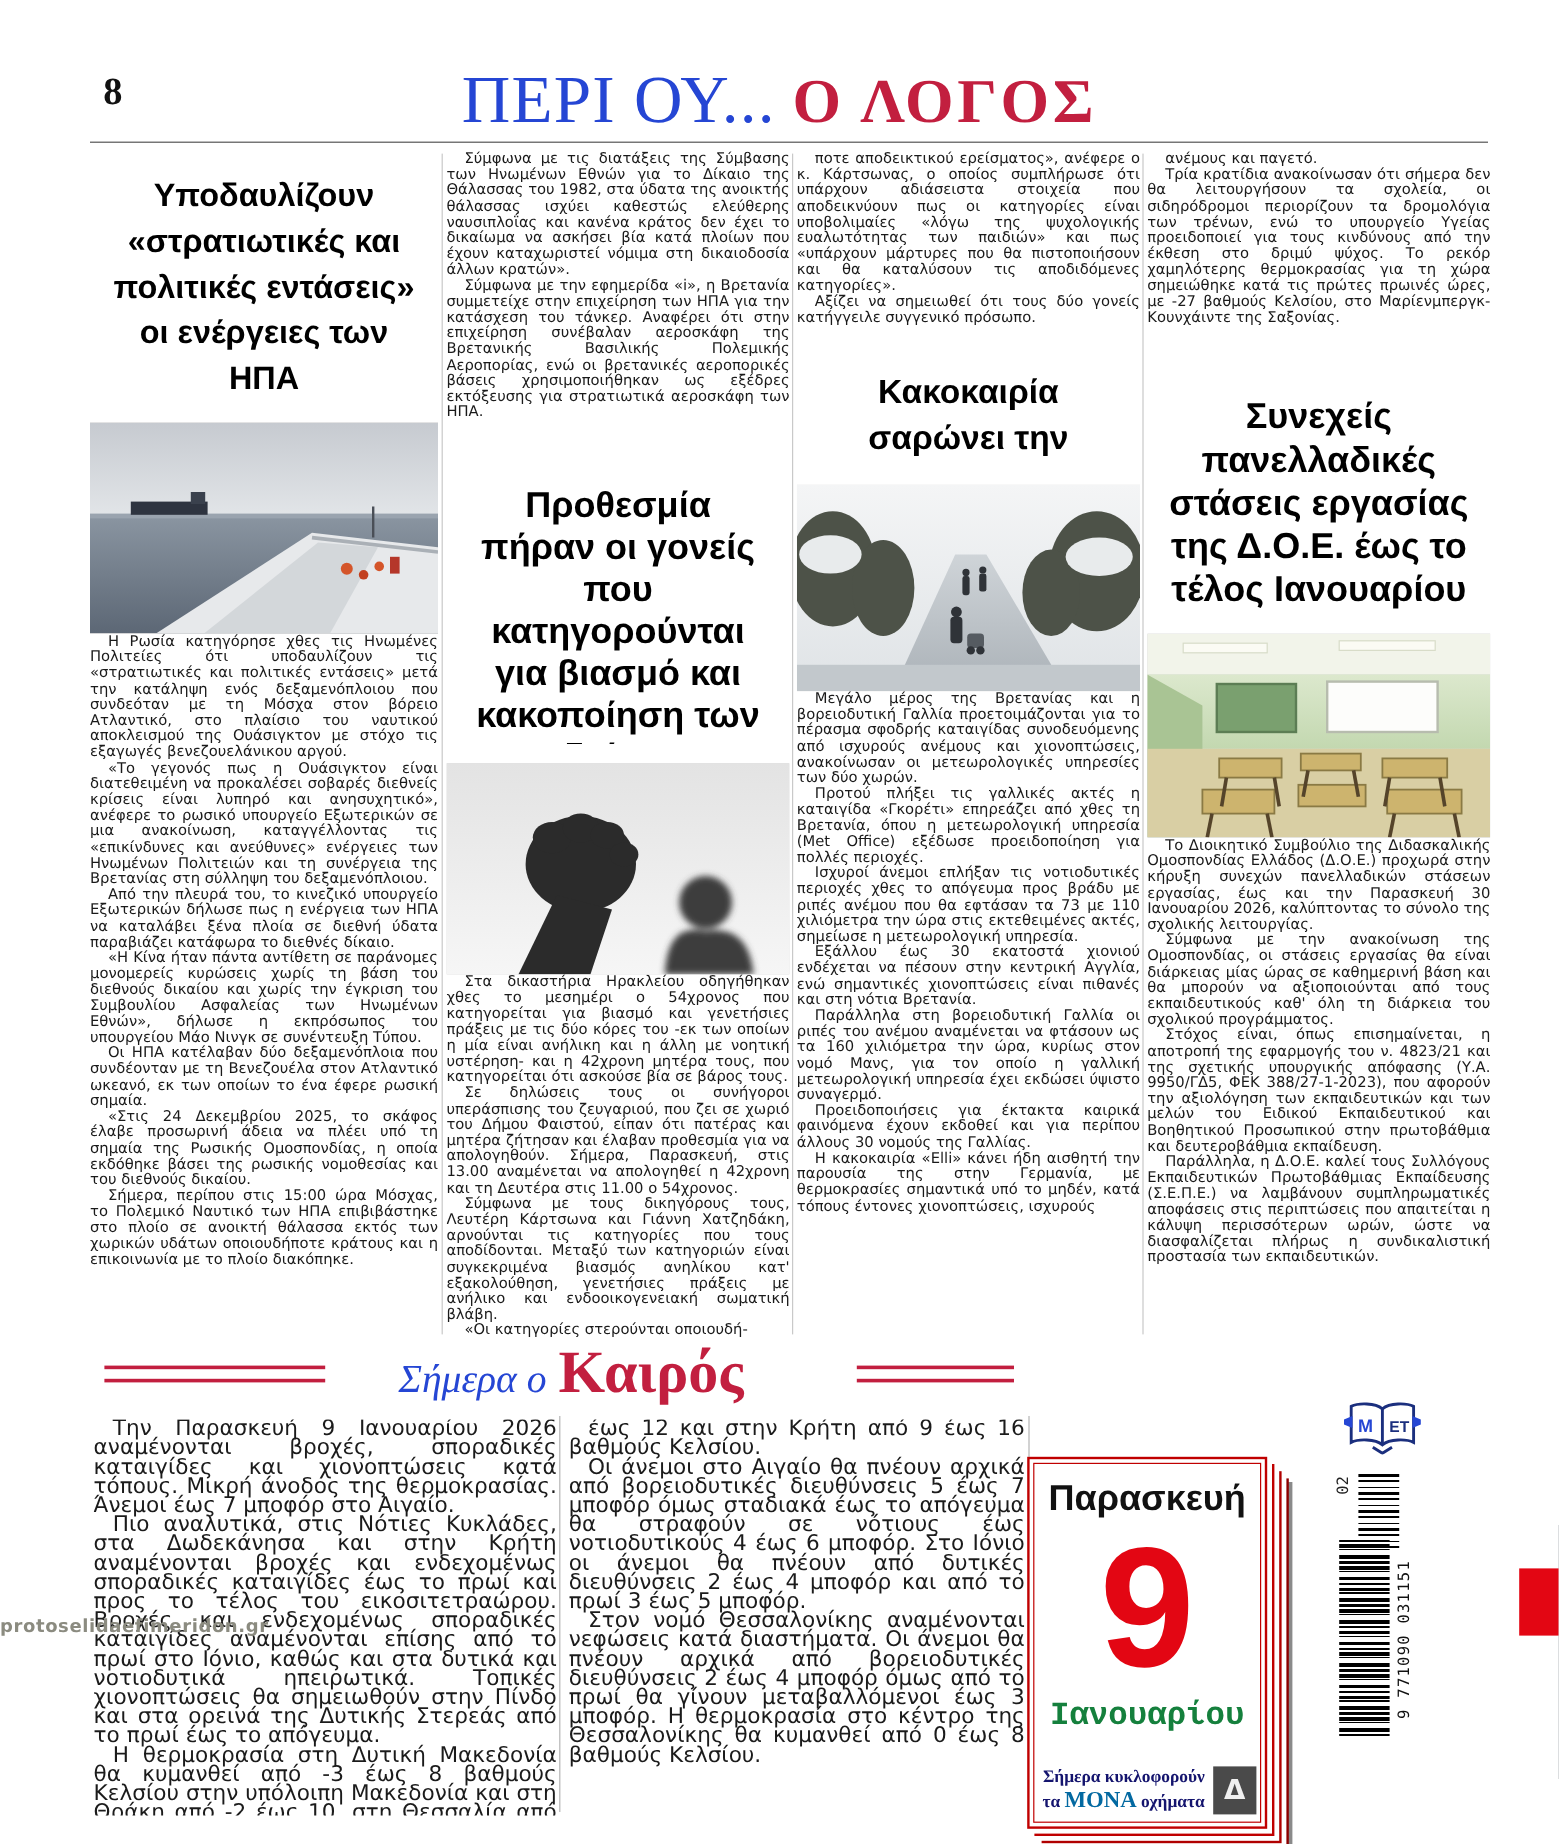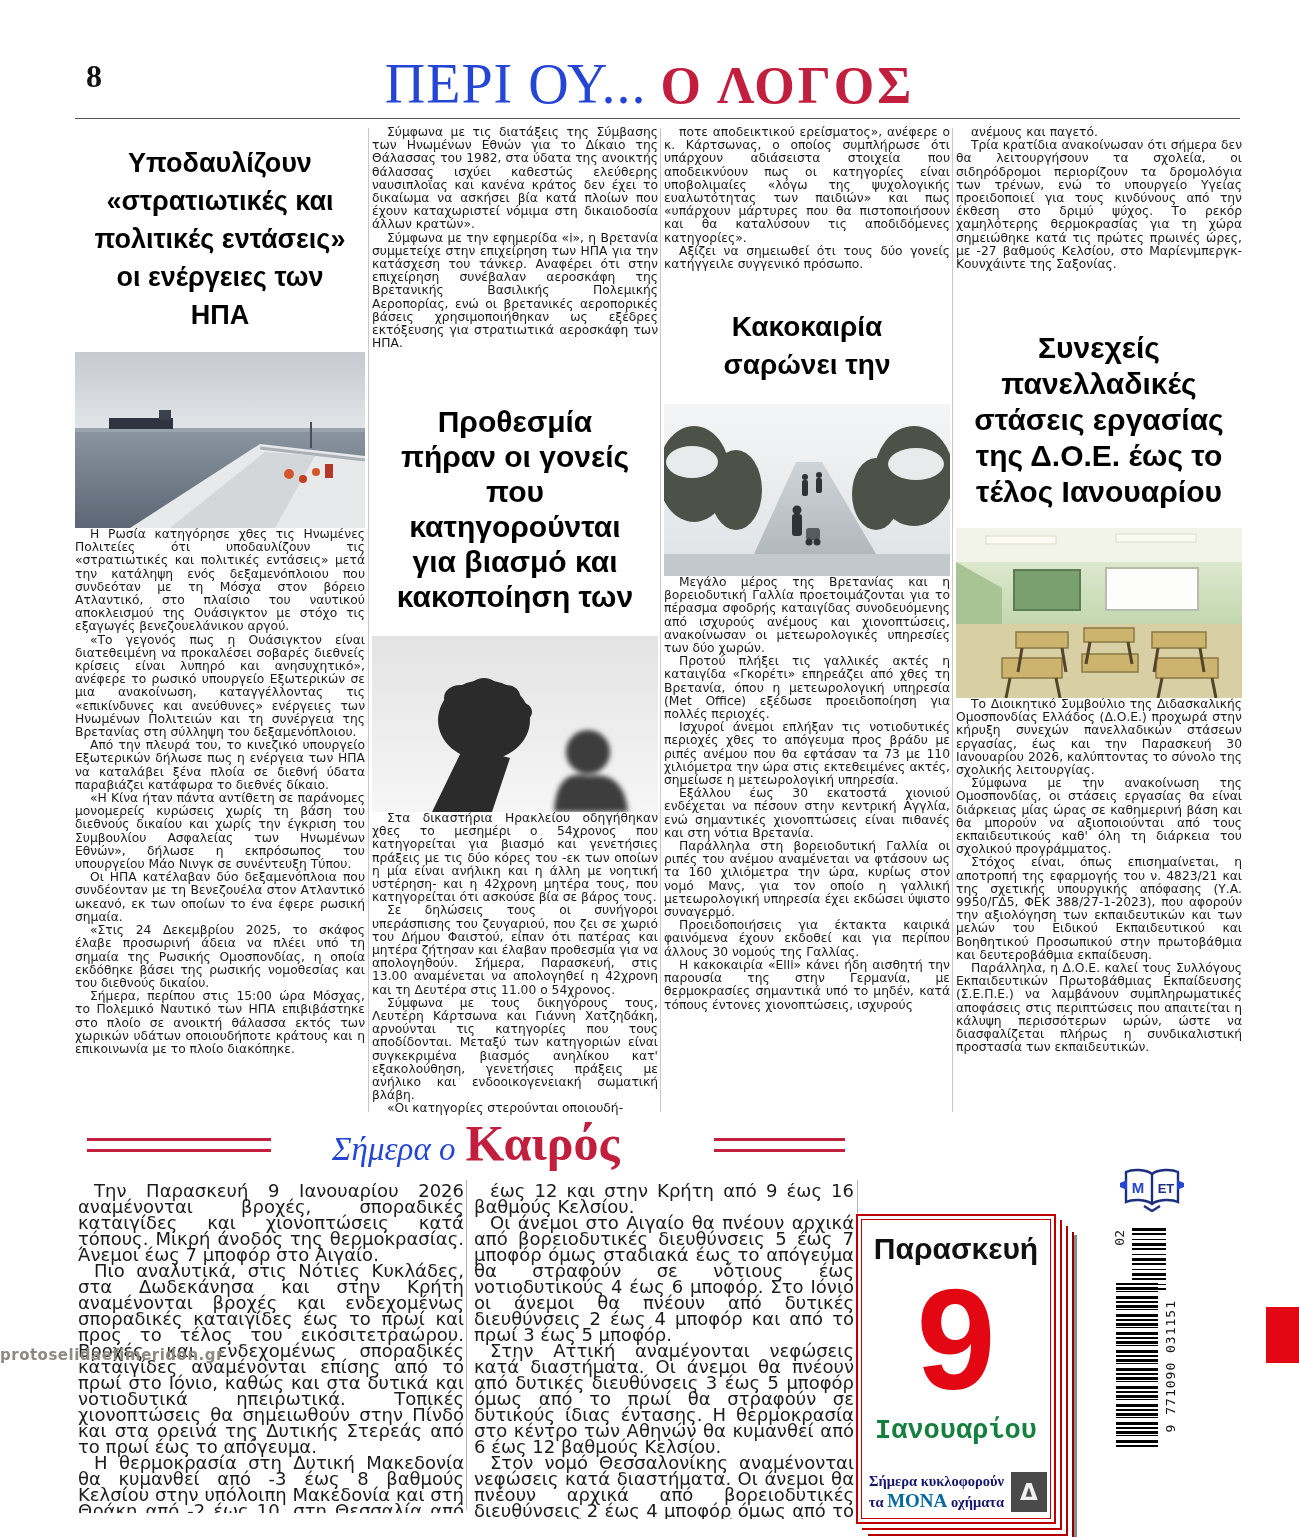--- a/index.html
+++ b/index.html
@@ -295,21 +295,20 @@
   <div class="w-dlines wl-right"></div>
 
   <div class="wcol w-left">
       <p>Την Παρασκευή 9 Ιανουαρίου 2026 αναμένονται βροχές, σποραδικές καταιγίδες και χιονοπτώσεις κατά τόπους. Μικρή άνοδος της θερμοκρασίας. Άνεμοι έως 7 μποφόρ στο Αιγαίο.</p>
       <p>Πιο αναλυτικά, στις Νότιες Κυκλάδες, στα Δωδεκάνησα και στην Κρήτη αναμένονται βροχές και ενδεχομένως σποραδικές καταιγίδες έως το πρωί και προς το τέλος του εικοσιτετραώρου. Βροχές και ενδεχομένως σποραδικές καταιγίδες αναμένονται επίσης από το πρωί στο Ιόνιο, καθώς και στα δυτικά και νοτιοδυτικά ηπειρωτικά. Τοπικές χιονοπτώσεις θα σημειωθούν στην Πίνδο και στα ορεινά της Δυτικής Στερεάς από το πρωί έως το απόγευμα.</p>
       <p>Η θερμοκρασία στη Δυτική Μακεδονία θα κυμανθεί από -3 έως 8 βαθμούς Κελσίου στην υπόλοιπη Μακεδονία και στη Θράκη από -2 έως 10, στη Θεσσαλία από 1 έως 13, στην Ήπειρο από -2 έως 8, στην Στερεά και στην Πελοπόννησο από 1 έως 13, στα νησιά του Ιονίου από 3 έως 15, στα νησιά του Βορείου και Ανατολικού Αιγαίου από 4 έως 12, στις Κυκλάδες από 7 έως 15, στα Δωδεκάνησα από 8</p>
     </div>
   <div class="wcol w-right">
       <p>έως 12 και στην Κρήτη από 9 έως 16 βαθμούς Κελσίου.</p>
       <p>Οι άνεμοι στο Αιγαίο θα πνέουν αρχικά από βορειοδυτικές διευθύνσεις 5 έως 7 μποφόρ όμως σταδιακά έως το απόγευμα θα στραφούν σε νότιους έως νοτιοδυτικούς 4 έως 6 μποφόρ. Στο Ιόνιο οι άνεμοι θα πνέουν από δυτικές διευθύνσεις 2 έως 4 μποφόρ και από το πρωί 3 έως 5 μποφόρ.</p>
-      <p>Στην Αττική αναμένονται νεφώσεις κατά διαστήματα. Οι άνεμοι θα πνέουν από δυτικές διευθύνσεις 3 έως 5 μποφόρ όμως από το πρωί θα στραφούν σε δυτικούς ίδιας έντασης. Η θερμοκρασία στο κέντρο των Αθηνών θα κυμανθεί από 6 έως 12 βαθμούς Κελσίου.</p>
       <p>Στον νομό Θεσσαλονίκης αναμένονται νεφώσεις κατά διαστήματα. Οι άνεμοι θα πνέουν αρχικά από βορειοδυτικές διευθύνσεις 2 έως 4 μποφόρ όμως από το πρωί θα γίνουν μεταβαλλόμενοι έως 3 μποφόρ. Η θερμοκρασία στο κέντρο της Θεσσαλονίκης θα κυμανθεί από 0 έως 8 βαθμούς Κελσίου.</p>
     </div>
   <div class="wsep wsep1"></div>
   <div class="wsep wsep2"></div>
 
   <div class="calendar">
     <div class="cal-day">Παρασκευή</div>
     <div class="cal-num">9</div>
     <div class="cal-month">Ιανουαρίου</div>
     <div class="cal-note">

